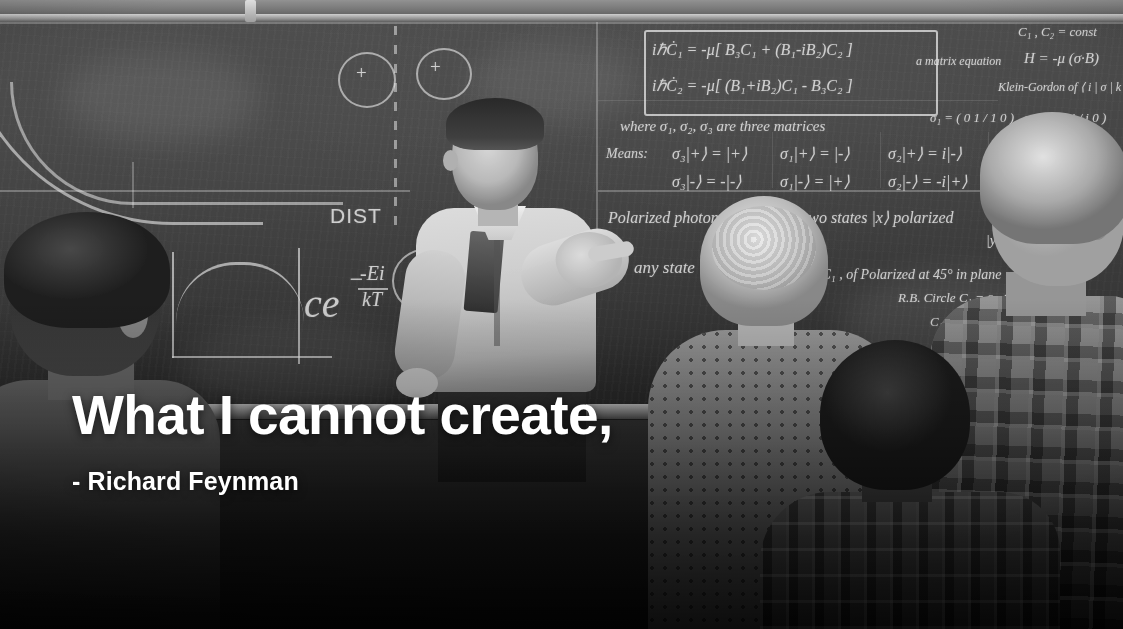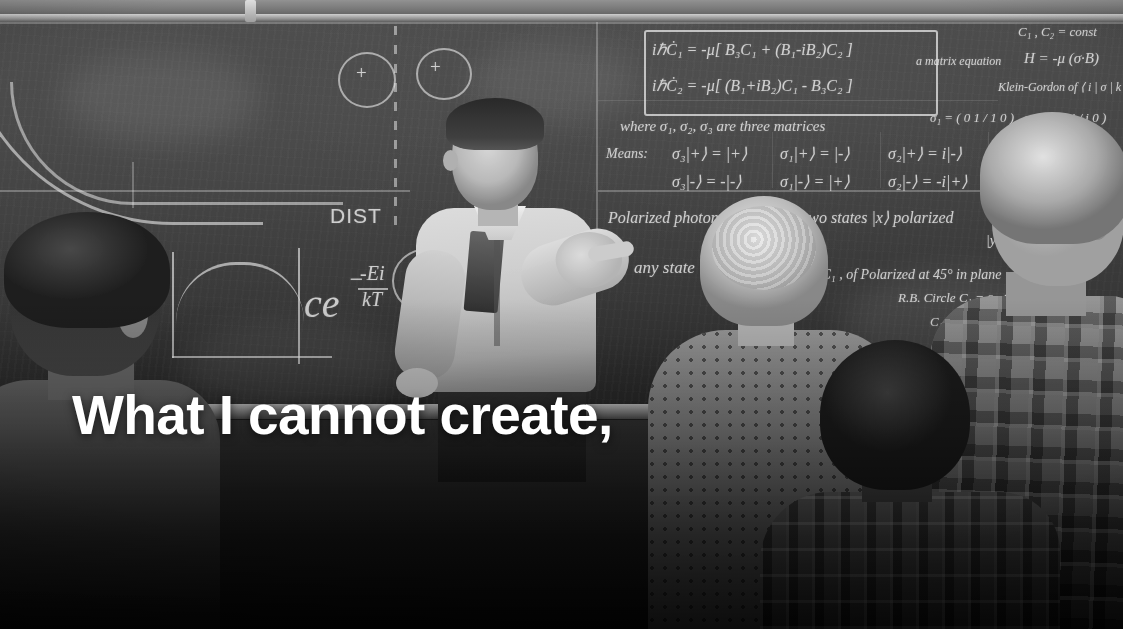--- a/index.html
+++ b/index.html
@@ -303,15 +303,16 @@
       <div class="sa-ear"></div>
       <div class="sa-hair"></div>
     </div>
 
     <div class="vignette"></div>
     <div class="scrim"></div>
   </div>
 
   <div class="quote">
     <div class="quote-line">What I cannot create,</div>
+    <div class="attrib">- Richard Feynman</div>
   </div>
 
 </div>
 
 </body></html>

